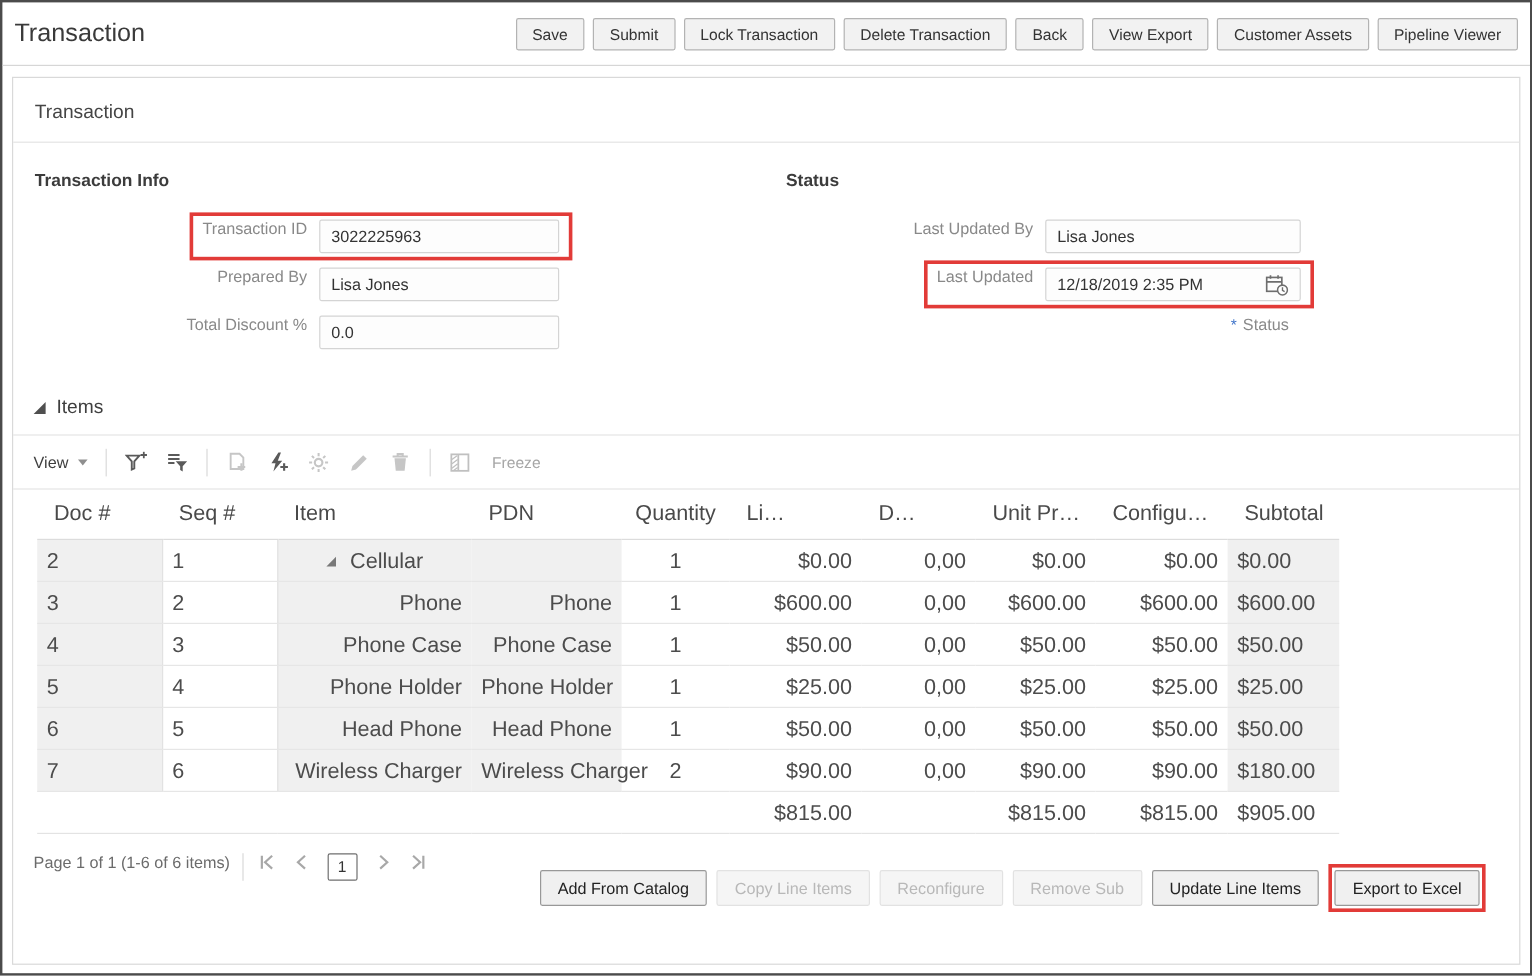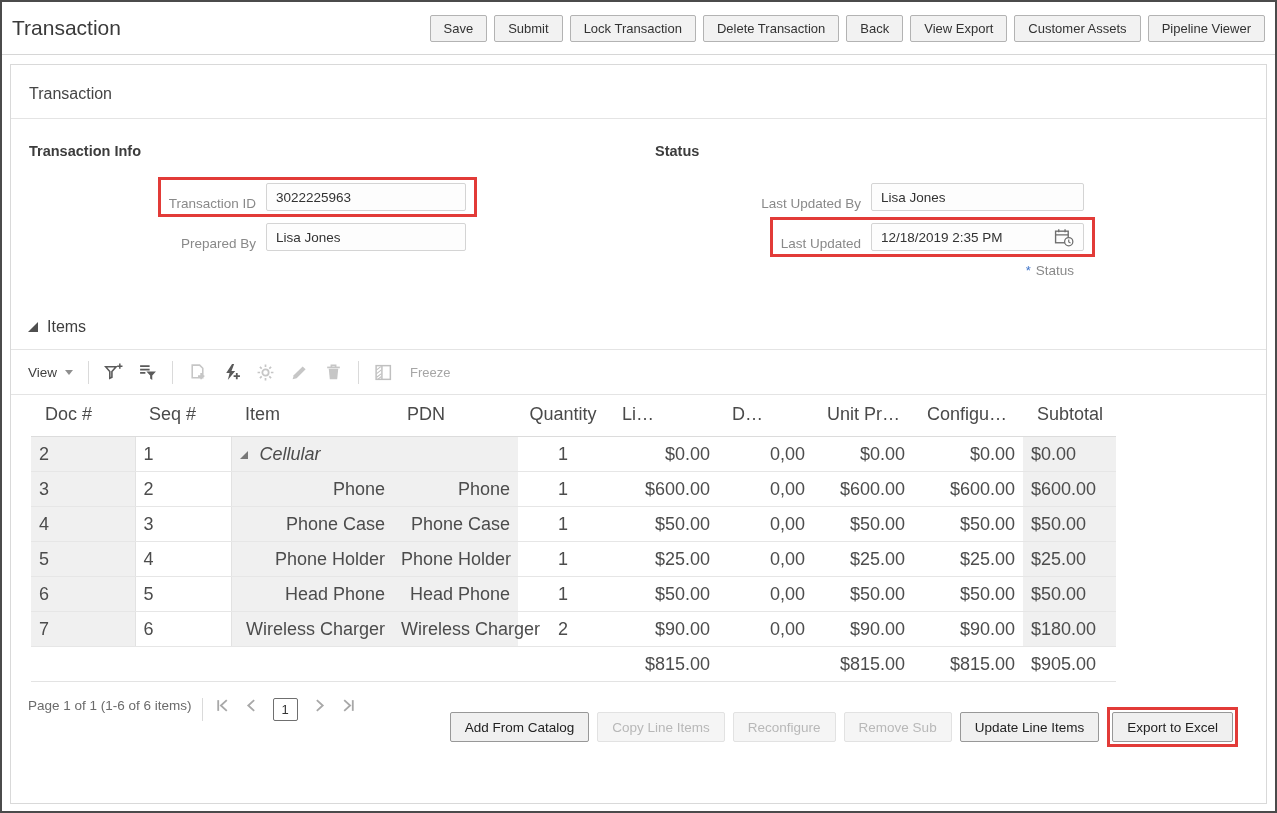--- a/index.html
+++ b/index.html
@@ -25,21 +25,21 @@
   .panel { position:absolute; left:8px; right:8px; top:62px; bottom:7px;
     border:1px solid #d9d9d9; background:#fff; }
   .section-head { font-size:16px; color:#454545; padding:20px 0 15px 18px; }
   .divider { border:0; border-top:1px solid #e4e4e4; margin:0; }
   
   .form-grid { display:flex; padding-top:24px; }
   .col-left  { margin-left:18px; width:448px; }
   .col-right { margin-left:178px; width:440px; }
   .col-h { font-size:14.5px; font-weight:bold; color:#3c3c3c; margin-bottom:18px; }
   .form-row { display:flex; justify-content:flex-end; }
-  .hl-wrap { display:flex; align-items:flex-end; border:3px solid transparent; padding:3px 8px; }
+  .hl-wrap { display:flex; align-items:flex-start; border:3px solid transparent; padding:3px 8px; }
   .form-row.hl .hl-wrap { border-color:#e23b38; }
   .field-label { color:#898989; font-size:13.5px; margin-right:10px; white-space:nowrap; }
   .req { color:#3f74c9; font-size:13px; margin-right:5px; }
   .field { width:200px; height:28px; border:1px solid #d4d4d4; background:#fdfdfd;
     border-radius:2px; display:flex; align-items:center; padding:0 9px;
     font-size:13.5px; color:#333; }
   .col-right .field { width:213px; }
   .field .val { flex:1; white-space:nowrap; overflow:hidden; }
   .field .icn { display:flex; align-items:center; color:#6e6e6e; }
   .dd-caret { width:0; height:0; border-left:5px solid transparent;
@@ -66,21 +66,21 @@
     overflow:hidden; text-overflow:ellipsis; cursor:pointer; }
   .grid th.h-num { text-align:right; }
   .grid th.h-list { padding-right:60px; } .grid th.h-disc { padding-right:52px; }
   .grid th.h-unit { padding-right:12px; } .grid th.h-config { padding-right:15px; }
   .grid th.h-qty { text-align:center; padding:9px 0 11px 0; }
   .grid td { padding:0 8px; height:35px; border-bottom:1px solid #e6e6e6; white-space:nowrap; }
   .gray { background:#f0f0f0; }
   .c-doc { border-right:1px solid #e2e2e2; padding-left:14px; }
   .c-seq { border-right:1px solid #e2e2e2; padding-left:14px; }
   .c-item { text-align:right; padding-right:14px; }
-  .c-item.parent { text-align:left;font-style:italic; }
+  .c-item.parent { text-align:center; }
   .c-pdn { text-align:right; padding-right:6px; }
   .c-qty { text-align:center; }
   .c-list { text-align:right; padding-right:60px; }
   .c-disc { text-align:right; padding-right:58px; }
   .c-unit { text-align:right; padding-right:8px; }
   .c-config { text-align:right; padding-right:15px; }
   .c-sub { text-align:left; padding-left:10px; }
   .tree-tri { display:inline-block; width:0; height:0; border-bottom:8px solid #787878;
     border-left:8px solid transparent; margin-right:12px; vertical-align:middle; cursor:pointer; }
   tr.totals td { background:#fff; border-bottom:1px solid #e3e3e3; height:35px; }
@@ -136,20 +136,28 @@
               <div class="field">
                 <span class="val">3022225963</span>
               </div>
             </div>
           </div>
           <div class="form-row">
             <div class="hl-wrap">
               <span class="field-label">Prepared By</span>
               <div class="field">
                 <span class="val">Lisa Jones</span>
+              </div>
+            </div>
+          </div>
+          <div class="form-row">
+            <div class="hl-wrap">
+              <span class="field-label">Total Discount %</span>
+              <div class="field">
+                <span class="val">0.0</span>
               </div>
             </div>
           </div>
         </div>
     </div>
     <div class="col-right">
       <div class="col-h">Status</div>
       <div id="st-fields">
           <div class="form-row">
             <div class="hl-wrap">

